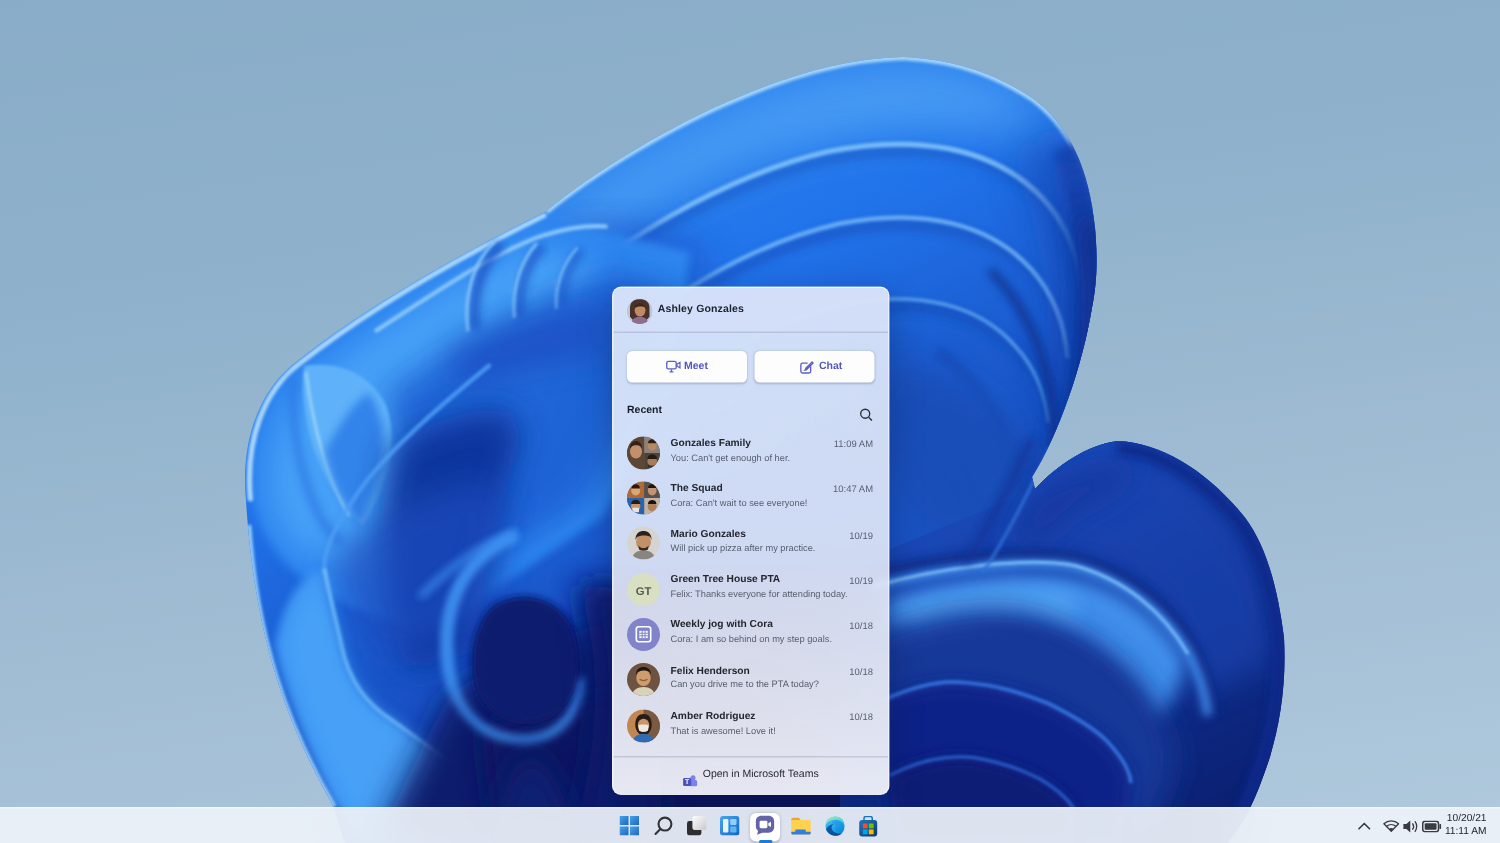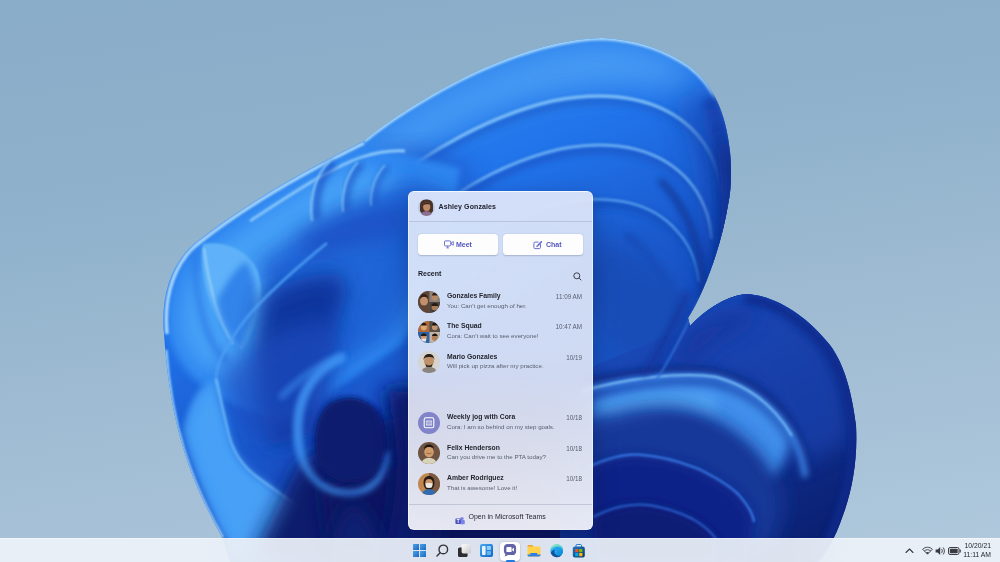--- a/index.html
+++ b/index.html
@@ -280,20 +280,36 @@
 <ellipse cx="11" cy="10.2" rx="5" ry="5.6" fill="#c09068"></ellipse>
 <path d="M5.6,9 C5.6,4.6 8.2,3 11,3 C13.8,3 16.4,4.6 16.4,9 L15.4,6.8 C13.4,5.6 8.6,5.6 6.6,7 Z" fill="#2c2018"></path>
 <path d="M7.6,12.5 C8.6,15 13.4,15 14.4,12.5 L14,15.4 C12.6,16.6 9.4,16.6 8,15.4 Z" fill="#38281c"></path>
 <path d="M3.5,22 C3.5,17.5 7,16 11,16 C15,16 18.5,17.5 18.5,22 Z" fill="#8a8480"></path>
           </g>
     </svg>
     <div style="position:absolute;left:38px;top:0.5px;font-size:6.8px;line-height:9px;font-weight:bold;color:#24262e;">Mario Gonzales</div>
     <div style="position:absolute;left:38px;top:10px;font-size:6.2px;line-height:9px;color:#585e6e;">Will pick up pizza after my practice.</div>
     <div style="position:absolute;right:9.5px;top:2.5px;font-size:6.3px;line-height:7px;color:#585e6e;">10/19</div>
   </div>
+  <div style="position:absolute;left:0;top:190px;width:100%;height:30px;">
+    <svg style="position:absolute;left:9px;top:0;" width="22" height="22" viewBox="0 0 22 22">
+      <defs>
+            <clipPath id="c22">
+              <circle cx="11" cy="11" r="11"></circle>
+            </clipPath>
+          </defs>
+      <g clip-path="url(#c22)">
+            <rect width="22" height="22" fill="#d8dfc2"></rect>
+            <text x="11" y="14.5" font-size="7.5" font-weight="bold" fill="#535a48" text-anchor="middle" font-family="Liberation Sans">GT</text>
+          </g>
+    </svg>
+    <div style="position:absolute;left:38px;top:0.5px;font-size:6.8px;line-height:9px;font-weight:bold;color:#24262e;">Green Tree House PTA</div>
+    <div style="position:absolute;left:38px;top:10px;font-size:6.2px;line-height:9px;color:#585e6e;">Felix: Thanks everyone for attending today.</div>
+    <div style="position:absolute;right:9.5px;top:2.5px;font-size:6.3px;line-height:7px;color:#585e6e;">10/19</div>
+  </div>
   <div style="position:absolute;left:0;top:220.3px;width:100%;height:30px;">
     <svg style="position:absolute;left:9px;top:0;" width="22" height="22" viewBox="0 0 22 22">
       <defs>
             <clipPath id="c22">
               <circle cx="11" cy="11" r="11"></circle>
             </clipPath>
           </defs>
       <g clip-path="url(#c22)">
             <rect width="22" height="22" fill="#8184c8"></rect>
 <rect x="6.2" y="5.8" width="9.6" height="10" rx="1.6" fill="none" stroke="#fff" stroke-width="1.1"></rect>

